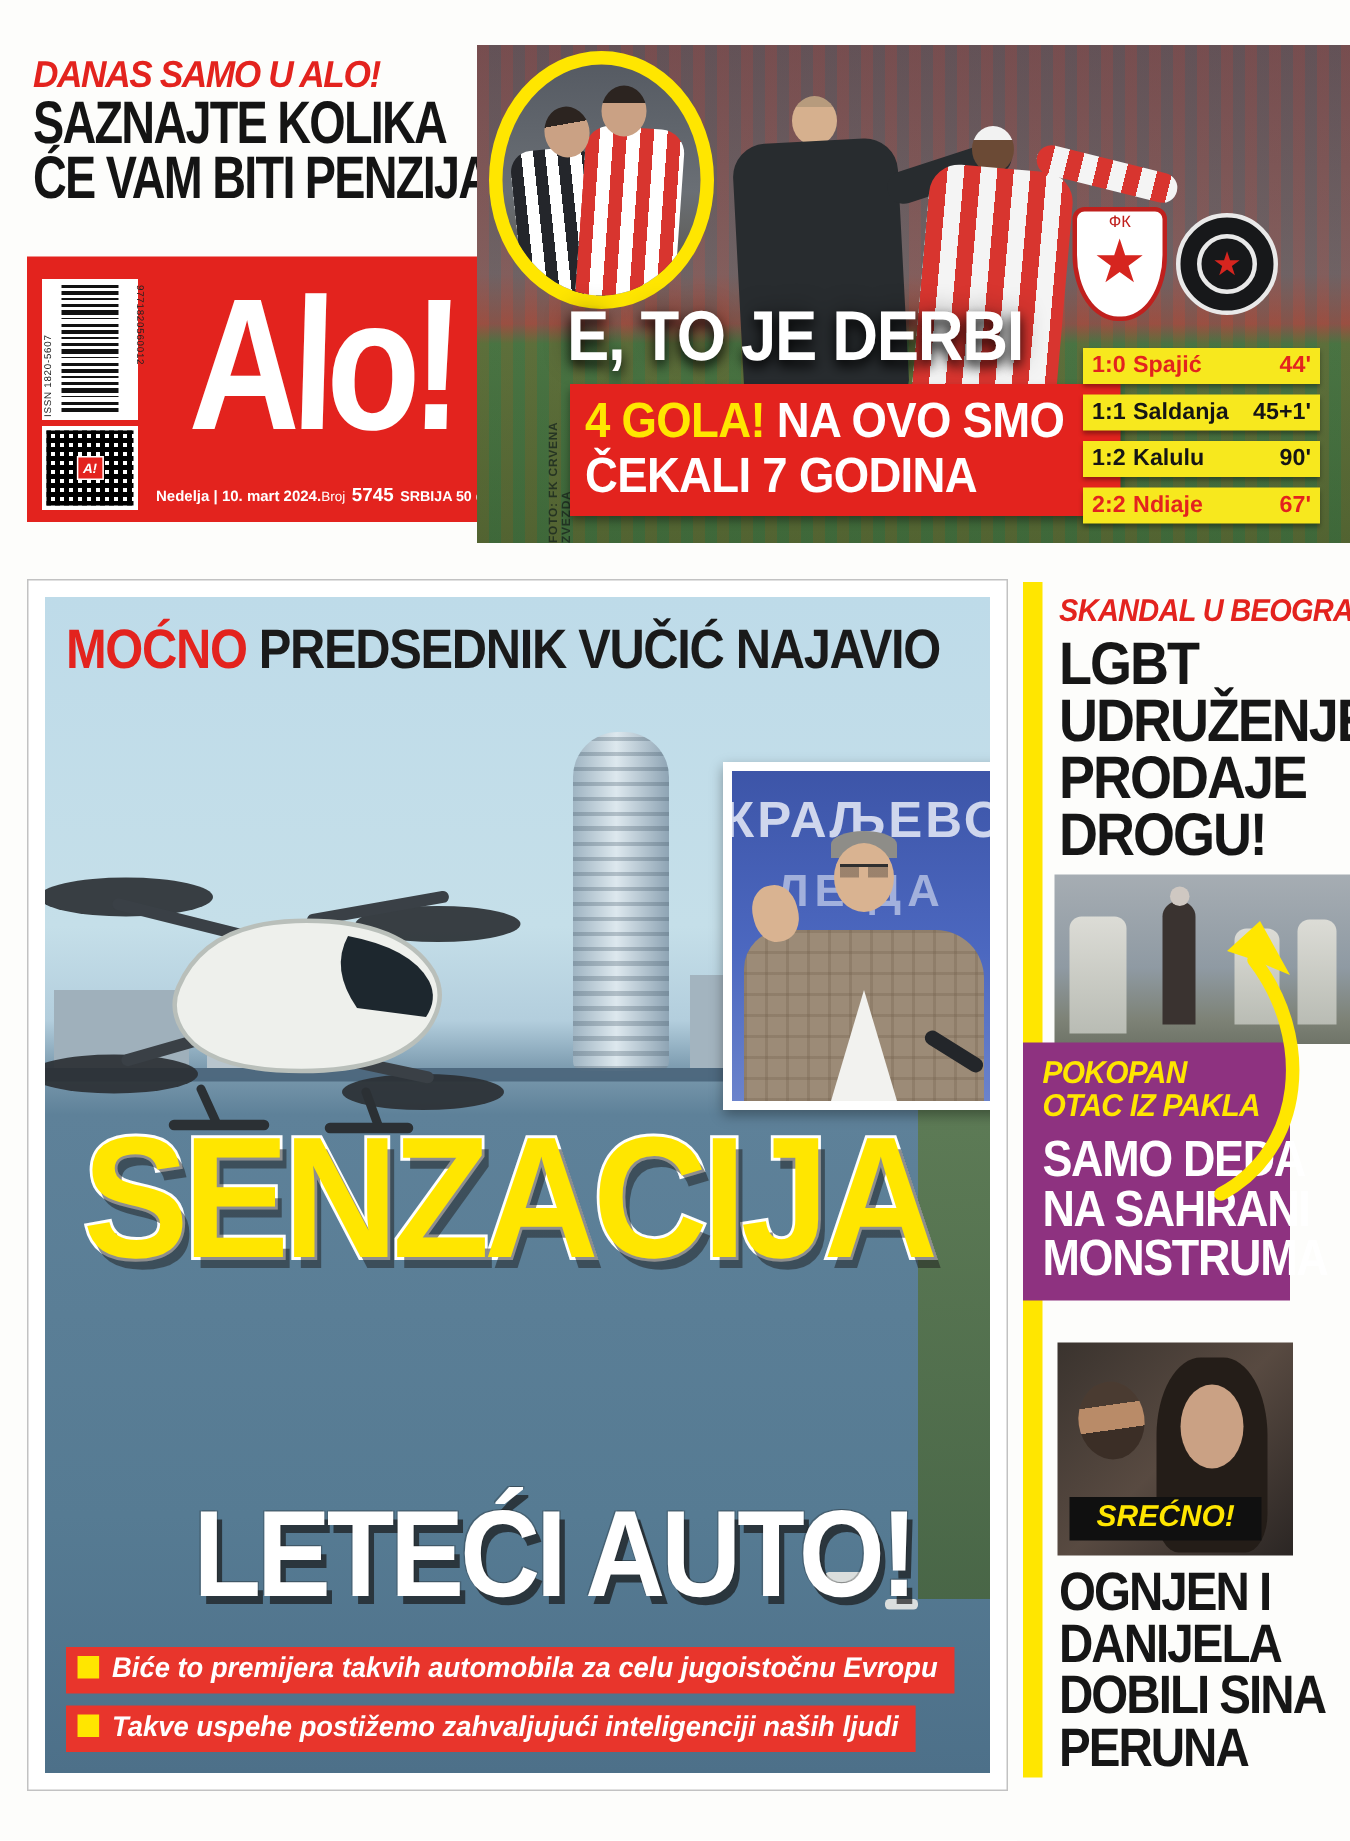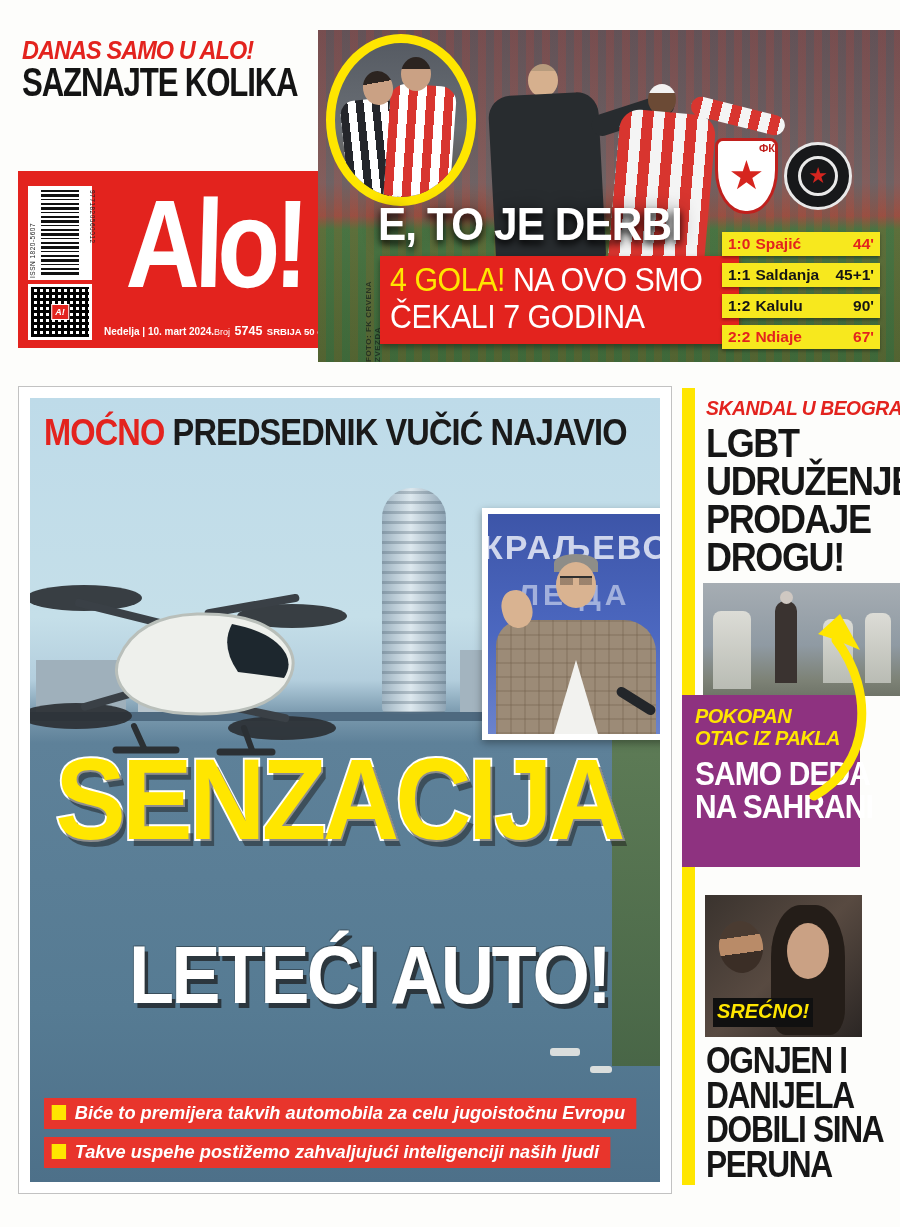--- a/index.html
+++ b/index.html
@@ -61,32 +61,32 @@
   .player-dark .p-torso { left:22px; top:30px; width:110px; height:170px; background:#282c2f; border-radius:22px 22px 8px 8px; transform:rotate(-3deg); }
   .player-dark .p-arm { position:absolute; left:120px; top:40px; width:86px; height:22px; background:#282c2f; border-radius:12px; transform:rotate(-18deg); }
   .player-red .p-head { left:44px; top:6px; width:28px; height:31px; background:linear-gradient(180deg,#f2f2f2 0 30%,#6b4a35 30%); }
   .player-red .p-torso { left:10px; top:34px; width:96px; height:160px; border-radius:20px 20px 8px 8px;
     background:repeating-linear-gradient(90deg,#d8352f 0 11px,#f4f4f4 11px 22px); transform:rotate(5deg); }
   .player-red .p-arm { position:absolute; left:86px; top:28px; width:96px; height:20px; border-radius:12px;
     background:repeating-linear-gradient(90deg,#d8352f 0 10px,#f4f4f4 10px 20px); transform:rotate(14deg); }
 
   .crest-zvezda { left:397px; top:108px; width:63px; height:76px; background:#fff; border:3px solid #c0201d;
     border-radius:8px 8px 48% 48%/8px 8px 58% 58%; z-index:3; text-align:center; }
-  .crest-zvezda .fk { font-size:11px; font-weight:700; color:#c0201d; line-height:14px;text-align:right; }
+  .crest-zvezda .fk { font-size:11px; font-weight:400; color:#c0201d; line-height:14px; }
   .crest-zvezda .star { font-size:40px; line-height:40px; color:#d6251f; }
   .crest-partizan { left:466px; top:112px; width:68px; height:68px; border-radius:50%; background:#17181a;
     border:3px solid #e9e9e9; z-index:3; display:flex; align-items:center; justify-content:center; }
   .crest-partizan .ring { width:40px; height:40px; border-radius:50%; border:3px solid #e9e9e9; display:flex; align-items:center; justify-content:center; }
   .crest-partizan .star { color:#d6251f; font-size:22px; line-height:22px; }
 
   .derby-headline { left:60px; top:166px; z-index:5; color:#fff; font-size:47px; font-weight:900; letter-spacing:-1px;
     text-shadow:0 4px 8px rgba(0,0,0,.85), 0 0 18px rgba(0,0,0,.45); }
   .derby-headline .scx { --sx:.9; }
   .derby-sub { left:62px; top:226px; z-index:5; background:#e3231e; padding:6px 10px 8px; color:#fff;
-    font-size:33px; font-weight:400; line-height:1.12; letter-spacing:-.5px; box-shadow:0 3px 6px rgba(0,0,0,.4); }
+    font-size:33px; font-weight:700; line-height:1.12; letter-spacing:-.5px; box-shadow:0 3px 6px rgba(0,0,0,.4); }
   .derby-sub .scx { --sx:.92; }
   .hl-yellow { color:#ffe600; }
   .derby-credit { left:46px; top:234px; z-index:5; writing-mode:vertical-rl; transform:rotate(180deg);
     font-size:8px; font-weight:700; color:#1d2b20; letter-spacing:.5px; opacity:.85; }
 
   .scorelist { left:404px; top:202px; width:158px; z-index:5; }
   .score-row { display:flex; justify-content:space-between; background:#f7e81e; padding:3px 6px; margin-bottom:7px;
     font-size:15.5px; font-weight:900; box-shadow:0 2px 3px rgba(0,0,0,.35); }
   .score-row .left { display:flex; gap:5px; }
   .row-red { color:#e3231e; } .row-black { color:#151515; }
@@ -136,21 +136,21 @@
   .v-hand { position:absolute; left:14px; top:76px; width:30px; height:38px; border-radius:46%; background:#d9b391; transform:rotate(-14deg); }
   .v-mic { position:absolute; right:10px; bottom:28px; width:44px; height:10px; background:#23262a; border-radius:5px; transform:rotate(32deg); }
 
   .hl-main { left:0; right:0; top:344px; text-align:left; font-size:115px; font-weight:900; color:#ffe600;
     letter-spacing:-4px; line-height:1; -webkit-text-stroke:4px #ffffff; paint-order:stroke fill;
     text-shadow:5px 7px 0 rgba(30,30,30,.5); }
   .hl-main .scxc { --sx:.92; }
   .hl-sub { left:0; right:0; text-align:center; font-size:82px; font-weight:900; color:#fff; letter-spacing:-3px; line-height:1;
     text-shadow:4px 5px 0 rgba(25,25,25,.7), -1px -1px 0 rgba(25,25,25,.25), 1px -1px 0 rgba(25,25,25,.25); }
   .hl-sub .scxc { --sx:.9; }
-  .hl-sub1 { top:470px; } .hl-sub2 { top:536px;margin-left:48px; }
+  .hl-sub1 { top:470px; } .hl-sub2 { top:598px;margin-left:48px; }
 
   .bullets { left:14px; top:700px; }
   .bullet { display:table; background:#e8352c; color:#fff; font-size:19px; font-weight:700; font-style:italic;
     padding:4px 12px 5px 8px; margin-bottom:8px; white-space:nowrap; transform:scaleX(.96); transform-origin:0 50%; }
   .bullet .square { display:inline-block; width:15px; height:15px; background:#ffe600; margin-right:9px; vertical-align:-1px; }
 
   
   .side-bar-strip { left:682px; top:388px; width:13px; height:797px; background:#ffe600; }
   .s1-kicker { left:706px; top:396px; font-size:21px; font-weight:900; font-style:italic; color:#e3231e; letter-spacing:-.5px; }
   .s1-headline { left:706px; top:424px; font-size:40px; font-weight:900; color:#161616; line-height:.95; letter-spacing:-1.5px; }
@@ -170,32 +170,33 @@
   .s2-headline { margin-top:8px; font-size:34px; font-weight:900; color:#fff; line-height:.98; letter-spacing:-1px; }
   .s2-headline .scx { --sx:.88; }
 
   .s3-photo { left:705px; top:895px; width:157px; height:142px; overflow:hidden;
     background:linear-gradient(135deg,#3a332e 0%,#584a41 50%,#2b2624 100%); }
   .man-head { position:absolute; left:14px; top:26px; width:44px; height:52px; border-radius:50%;
     background:linear-gradient(180deg,#4a3b31 0 30%,#b98b68 30% 62%,#3b2e26 62%); transform:rotate(-8deg); }
   .woman-hair { position:absolute; left:66px; top:10px; width:74px; height:130px; border-radius:40% 40% 20% 20%; background:#241d18; }
   .woman-face { position:absolute; left:82px; top:28px; width:42px; height:56px; border-radius:50%; background:#caa184; }
   .s3-badge { position:absolute; left:8px; bottom:10px; background:#101010; color:#ffe600;
-    font-size:20px; font-weight:900; font-style:italic; padding:2px 4px 4px; }
+    font-size:20px; font-weight:900; font-style:italic; padding:2px 18px 4px; }
   .s3-headline { left:706px; top:1044px; font-size:36px; font-weight:900; color:#161616; line-height:.96; letter-spacing:-1.5px; }
   .s3-headline .scx { --sx:.88; }
 </style>
 </head>
 <body>
 
 <div class="page">
 
   <div class="abs tl-kicker"><span class="scx" style="--sx:.94">DANAS SAMO U ALO!</span></div>
   <div class="abs tl-headline">
     <div><span class="scx">SAZNAJTE KOLIKA</span></div>
+    <div><span class="scx">ĆE VAM BITI PENZIJA</span></div>
   </div>
 
   <div class="abs masthead">
     <div class="abs barcode">
       <div class="bars"></div>
       <div class="issn">ISSN 1820-5607</div>
       <div class="bcnum">9771820560012</div>
     </div>
     <div class="abs qr">
       <div class="dots"></div>
@@ -368,20 +369,21 @@
     <polygon points="52,34 76,44 56,8 34,28" fill="#ffe600"></polygon>
   </svg>
   <div class="abs s2-box">
     <div class="s2-kicker">
       <div><span class="scx" style="--sx:.95">POKOPAN</span></div>
       <div><span class="scx" style="--sx:.95">OTAC IZ PAKLA</span></div>
     </div>
     <div class="s2-headline">
       <div><span class="scx">SAMO DEDA</span></div>
       <div><span class="scx">NA SAHRANI</span></div>
+      <div><span class="scx">MONSTRUMA</span></div>
     </div>
   </div>
 
   <div class="abs s3-photo">
     <div class="man-head"></div>
     <div class="woman-hair"></div>
     <div class="woman-face"></div>
     <div class="s3-badge">SREĆNO!</div>
   </div>
   <div class="abs s3-headline">

